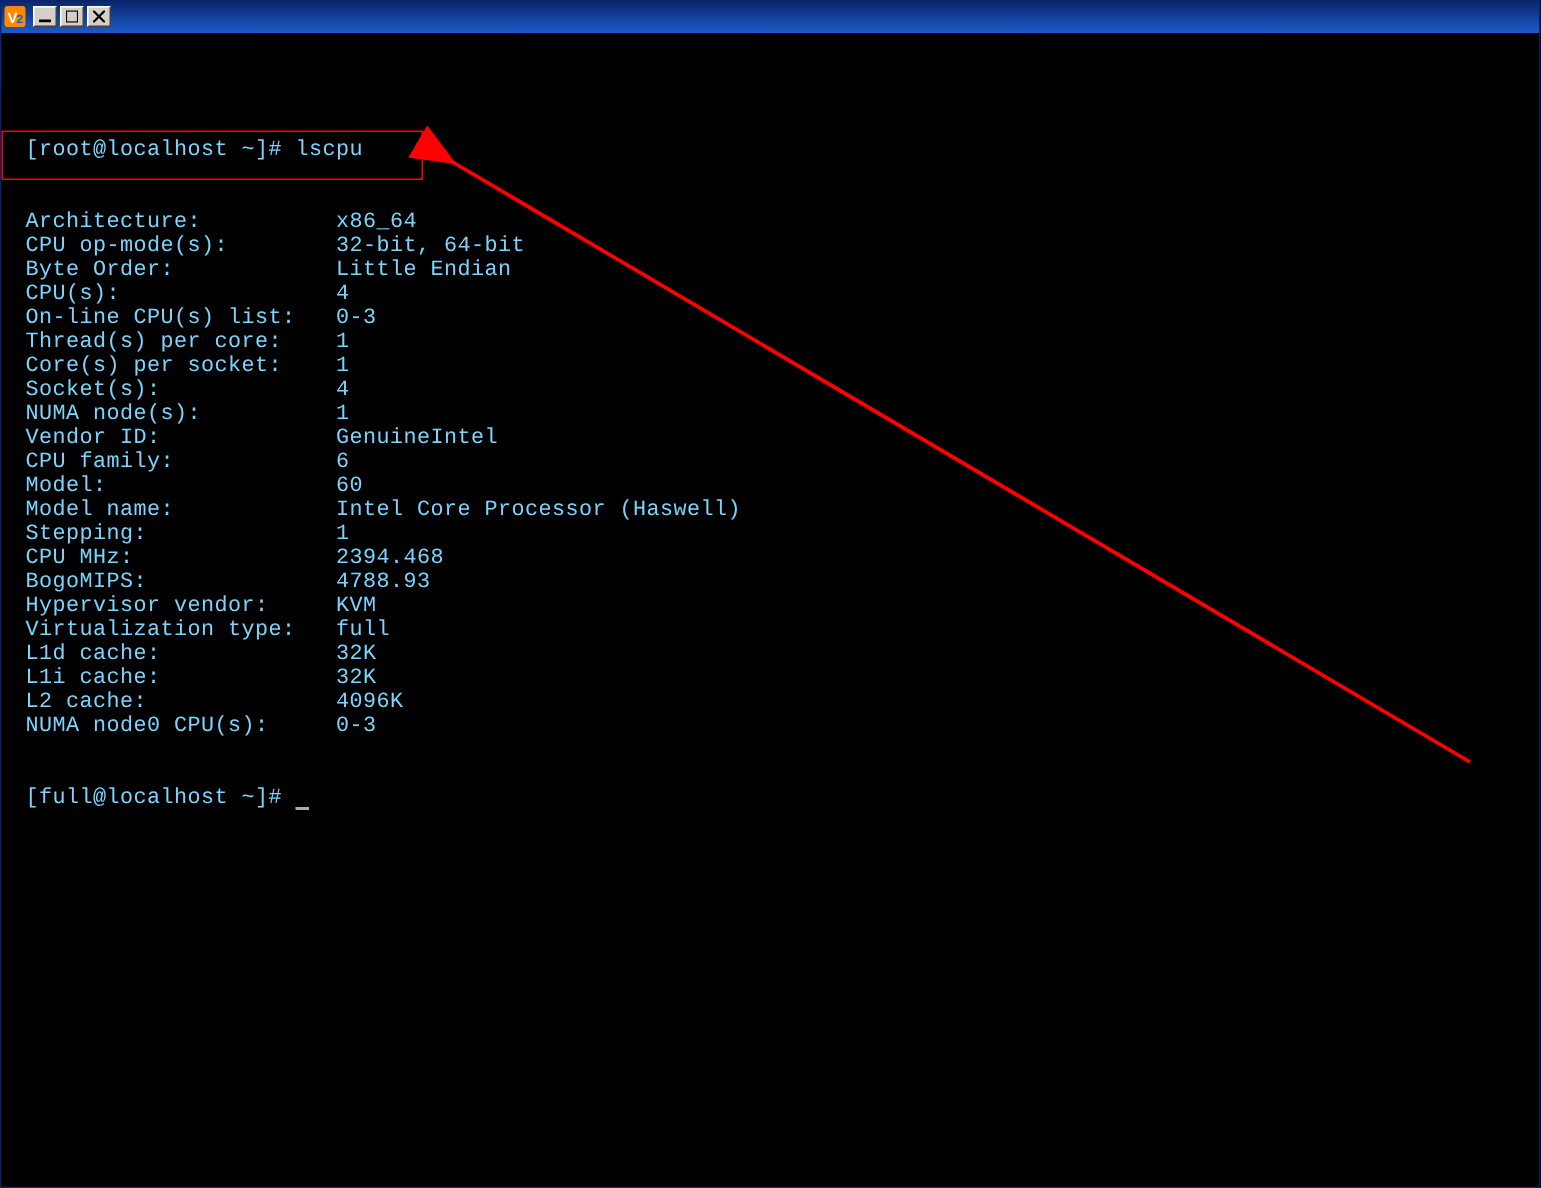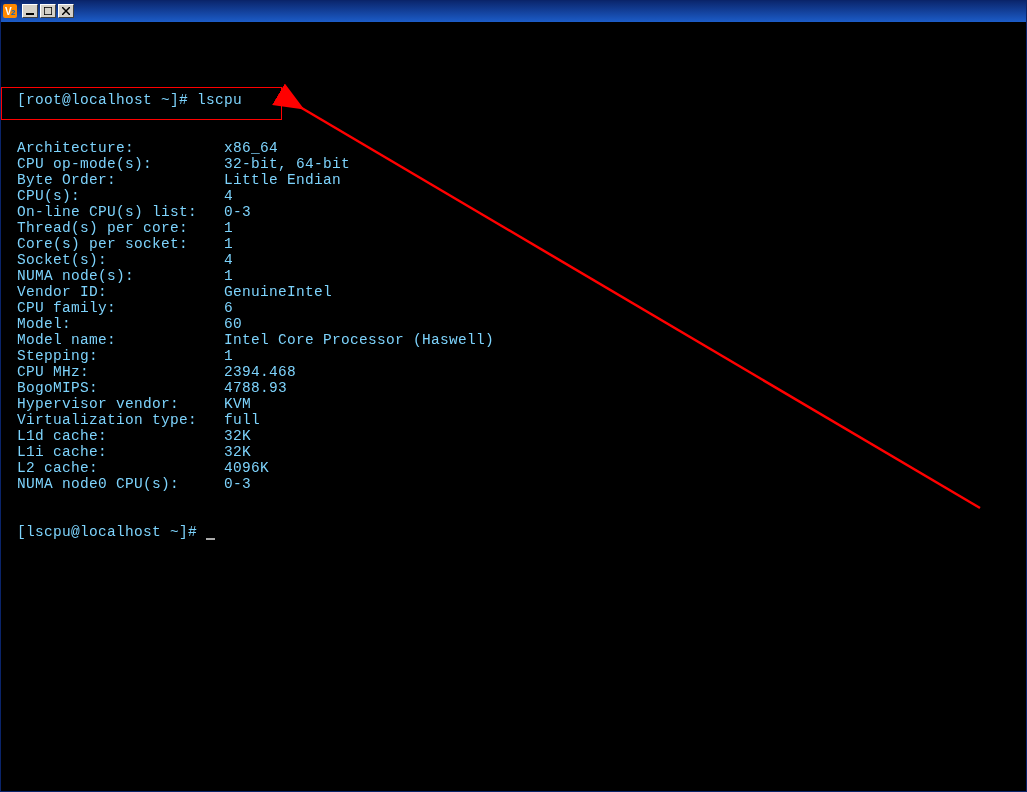--- a/index.html
+++ b/index.html
@@ -133,21 +133,21 @@
       <svg width="8" height="8" viewBox="0 0 8 8">
           <path d="M0 0 L8 8 M8 0 L0 8" stroke="#000" stroke-width="1.5"></path>
         </svg>
     </div>
   </div>
 </div>
 
 <div class="terminal">
   <div class="term-line">[root@localhost ~]# lscpu</div>
   <div id="term-lines"><div class="term-line">Architecture:          x86_64</div><div class="term-line">CPU op-mode(s):        32-bit, 64-bit</div><div class="term-line">Byte Order:            Little Endian</div><div class="term-line">CPU(s):                4</div><div class="term-line">On-line CPU(s) list:   0-3</div><div class="term-line">Thread(s) per core:    1</div><div class="term-line">Core(s) per socket:    1</div><div class="term-line">Socket(s):             4</div><div class="term-line">NUMA node(s):          1</div><div class="term-line">Vendor ID:             GenuineIntel</div><div class="term-line">CPU family:            6</div><div class="term-line">Model:                 60</div><div class="term-line">Model name:            Intel Core Processor (Haswell)</div><div class="term-line">Stepping:              1</div><div class="term-line">CPU MHz:               2394.468</div><div class="term-line">BogoMIPS:              4788.93</div><div class="term-line">Hypervisor vendor:     KVM</div><div class="term-line">Virtualization type:   full</div><div class="term-line">L1d cache:             32K</div><div class="term-line">L1i cache:             32K</div><div class="term-line">L2 cache:              4096K</div><div class="term-line">NUMA node0 CPU(s):     0-3</div></div>
-  <div class="term-line"><span>[lscpu@localhost ~]# </span><span class="cursor"></span></div>
+  <div class="term-line"><span>[full@localhost ~]# </span><span class="cursor"></span></div>
 </div>
 
 <div class="highlight-box" style="top:87px; left:1px; width:281px; height:33px;"></div>
 
 <svg class="arrow-svg" style="top:0; left:0;" width="1027" height="792">
   <defs>
     <marker id="arrowhead" markerWidth="12" markerHeight="10" refX="2" refY="5" orient="auto">
       <polygon points="12 0, 0 5, 12 10" fill="#ff0000"></polygon>
     </marker>
   </defs>

